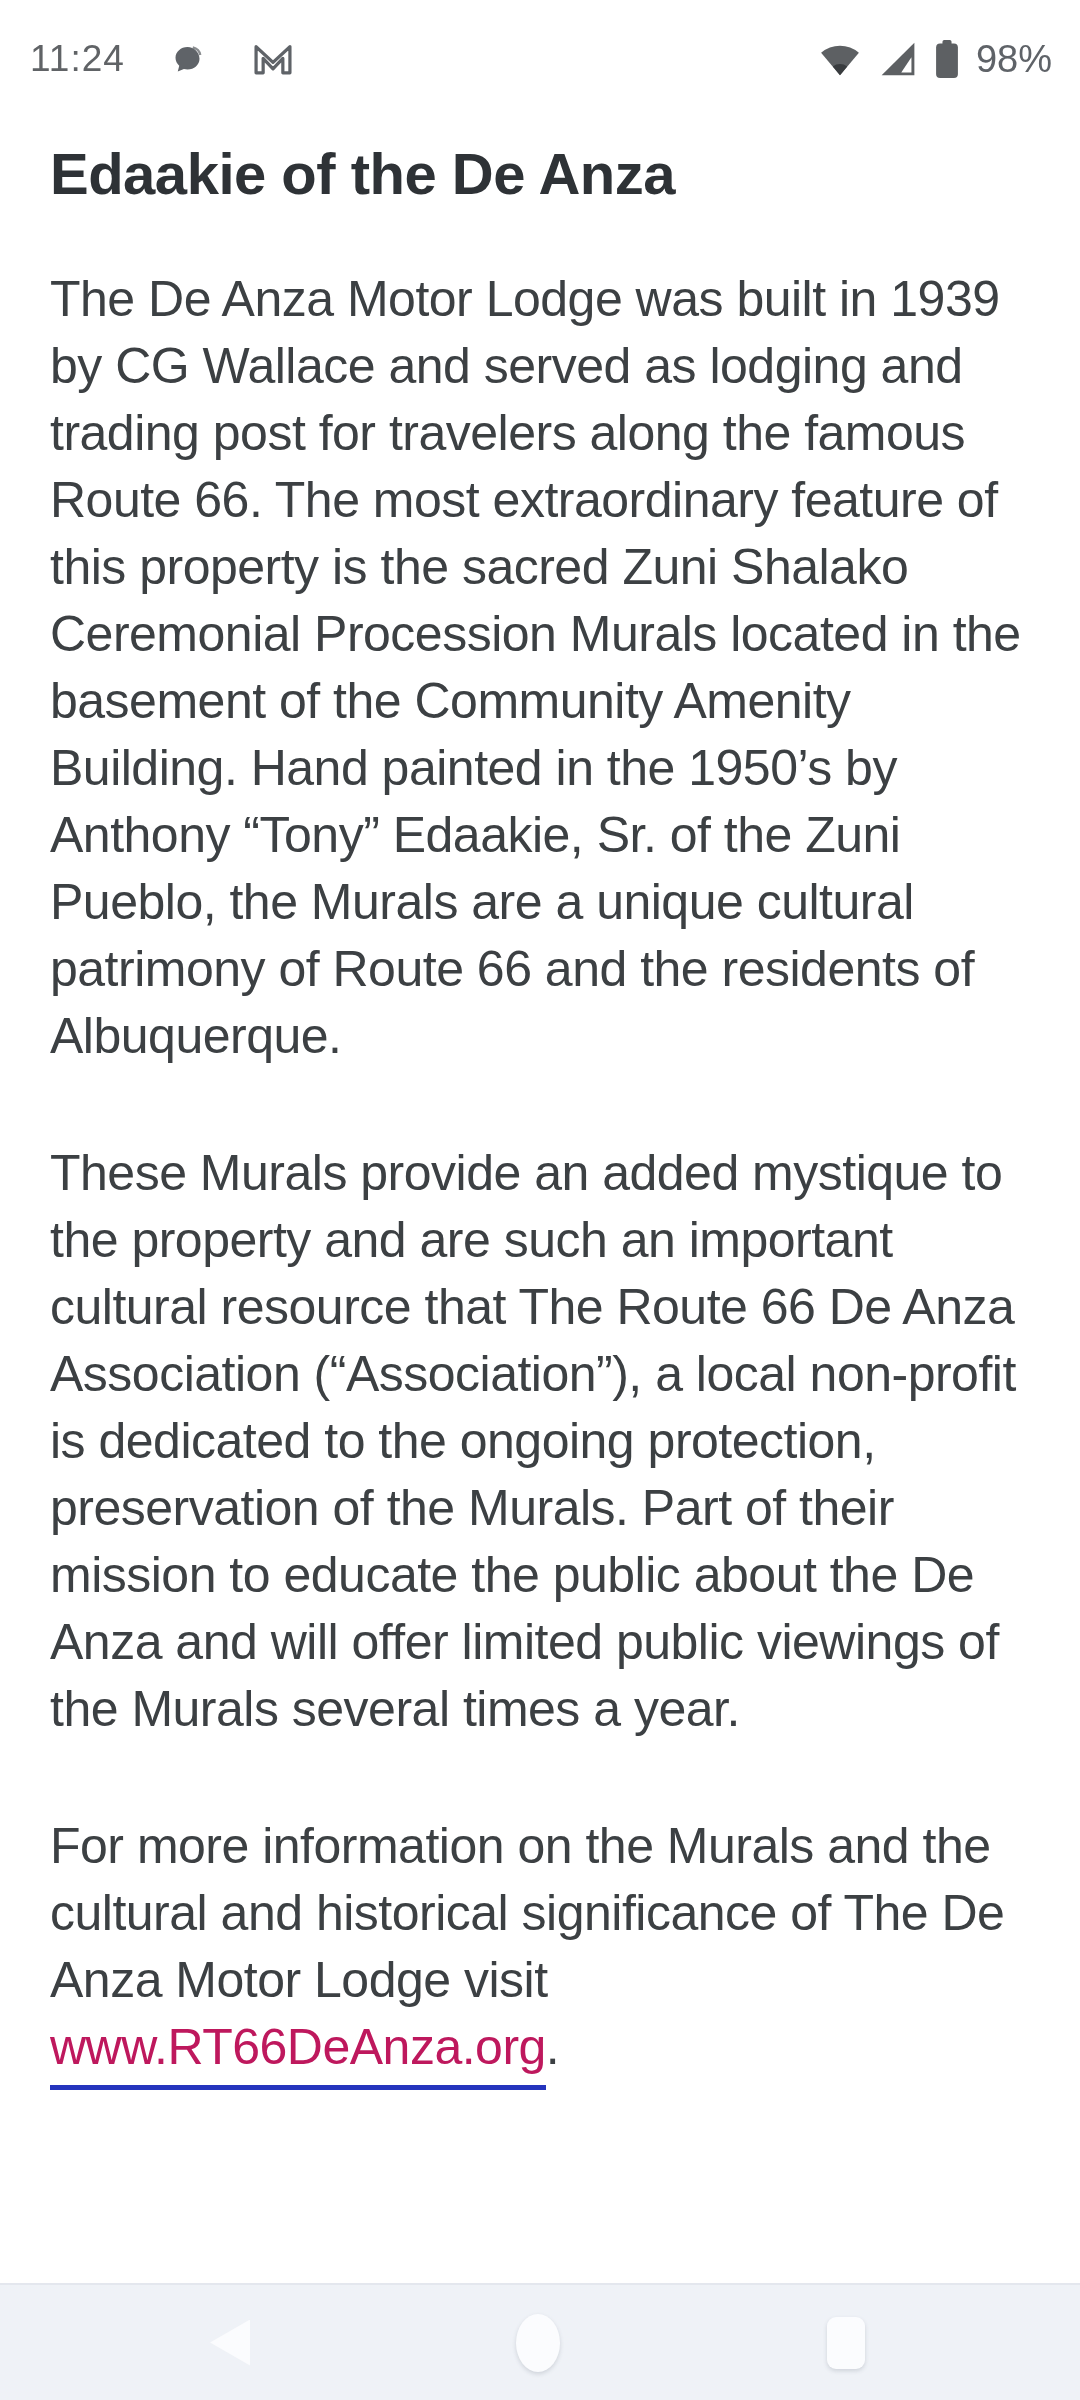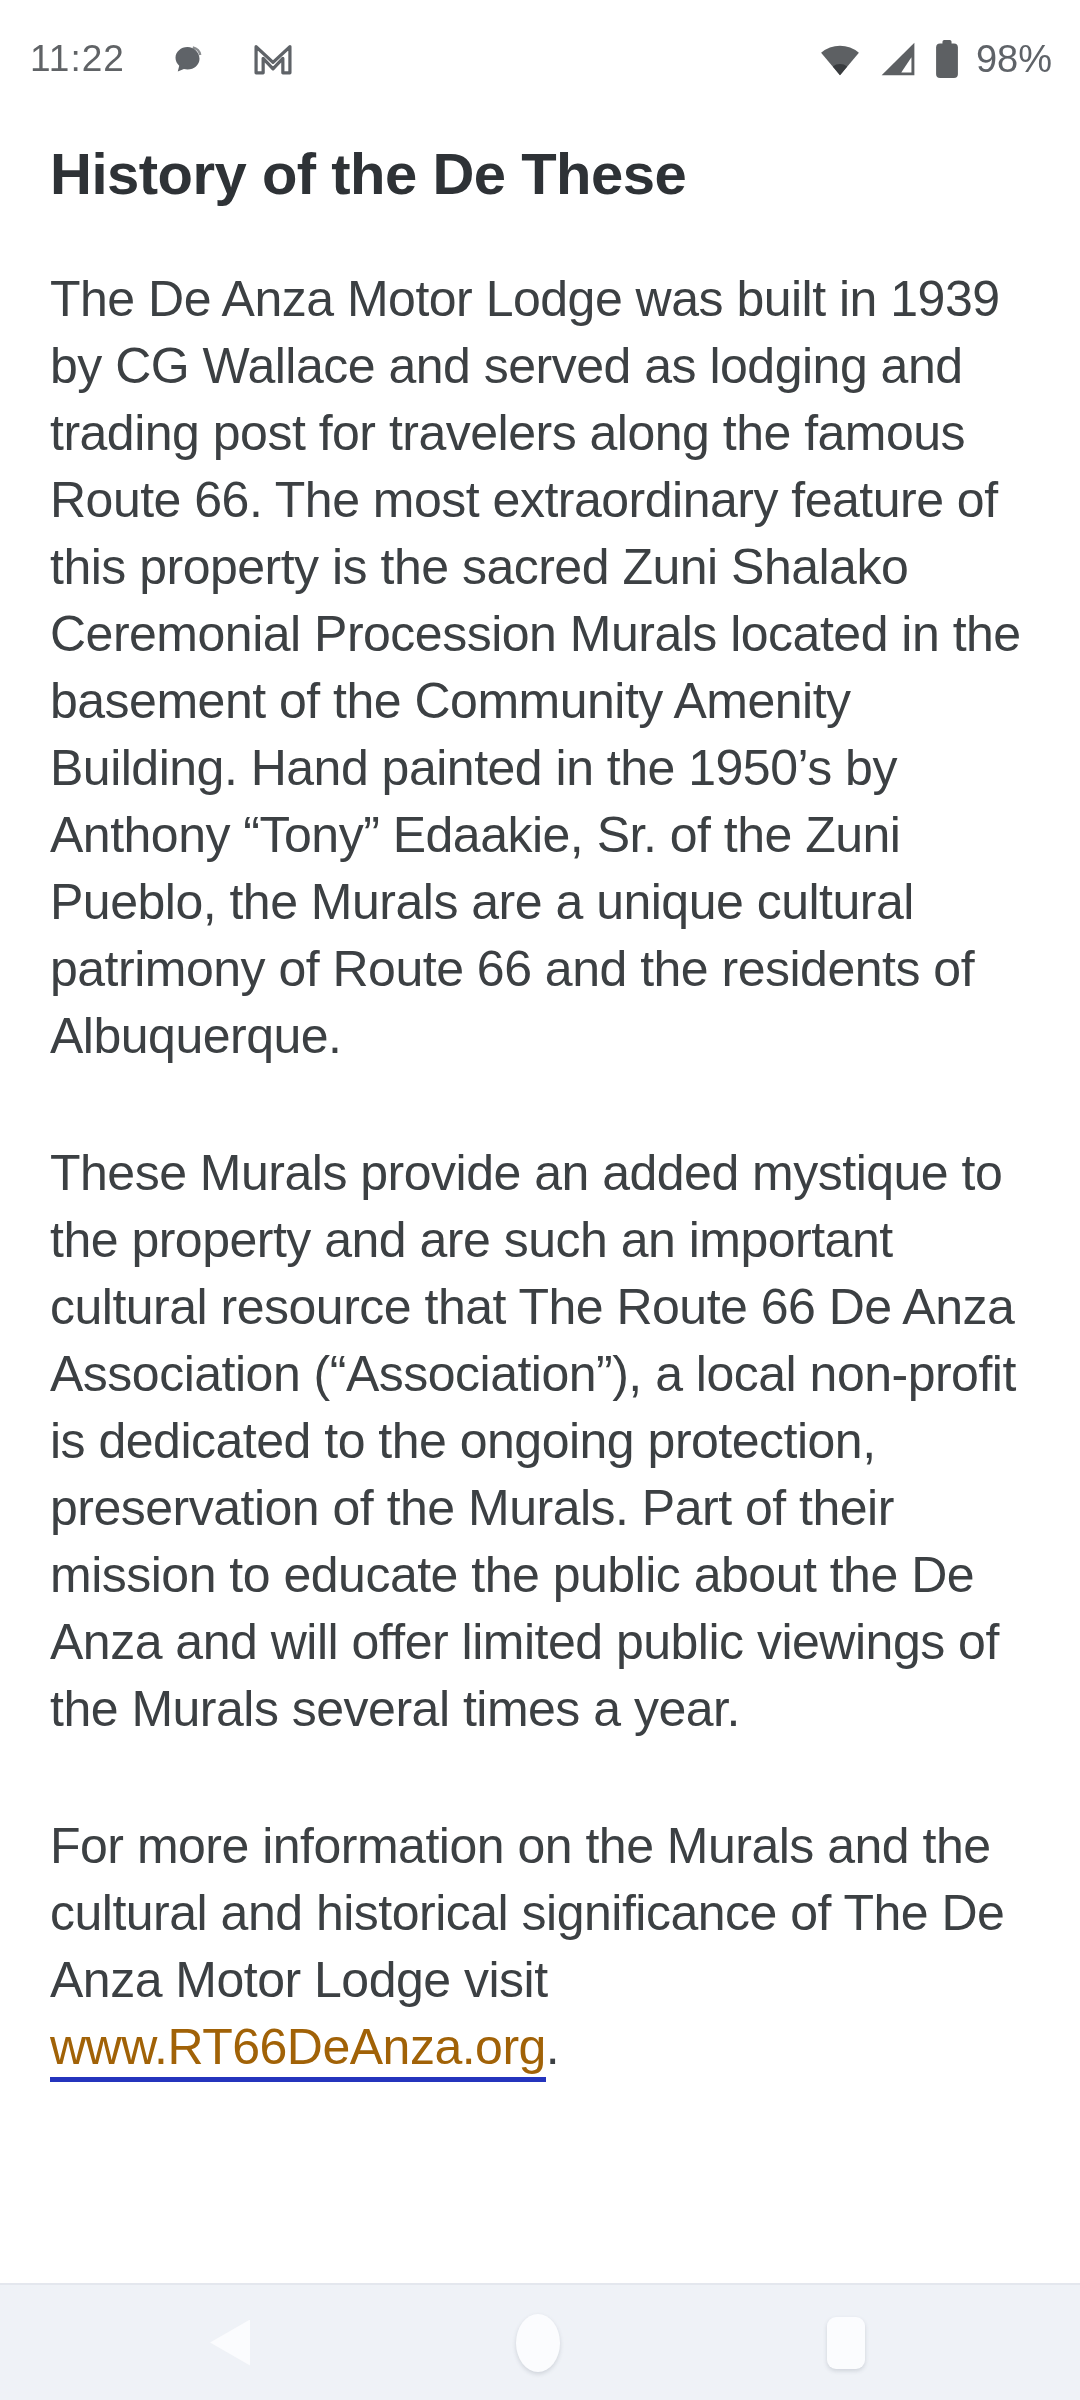--- a/index.html
+++ b/index.html
@@ -33,24 +33,24 @@
   }
   .article p{
     margin:0 0 70px;
     font-size:50px;line-height:67px;
     font-weight:300;color:#3c4043;
     letter-spacing:-0.5px;
   }
   .article p.first{margin-top:56px;}
   .article p.last{margin-bottom:0;}
   a.site-link{
-    color:#a16207;
+    color:#be185d;
     text-decoration:none;
     border-bottom:5px solid #2434bd;
-    padding-bottom:2px;
+    padding-bottom:10px;
     cursor:pointer;
   }
   .link-suffix{color:#3c4043;}
   
   .nav-bar{
     position:absolute;left:0;bottom:0;width:1080px;height:117px;
     background:#eff2f7;border-top:2px solid #e4e7ee;
     box-sizing:border-box;
   }
   .nav-icon{position:absolute;top:50%;transform:translate(-50%,-50%);}
@@ -66,21 +66,21 @@
   .nav-recents{
     left:846px;width:38px;height:52px;background:#fbfcfe;border-radius:9px;
     box-shadow:0 2px 4px rgba(60,70,90,0.18);
   }
 </style>
 </head>
 <body>
 
 <header class="status-bar">
   <div class="sb-left">
-    <span class="sb-time">11:22</span>
+    <span class="sb-time">11:24</span>
     <span class="sb-icon">
       <svg width="36" height="36" viewBox="0 0 24 24">
         <path d="M14.5 4.2c2.6.6 4.6 2.6 5 5.1" fill="none" stroke="#8a8d90" stroke-width="1.6"></path>
         <path d="M11 4C6.6 4 3 7.2 3 11.2c0 2.1 1 4 2.5 5.3l-1 3.9 4.1-1.7c.8.2 1.6.3 2.4.3 4.4 0 8-3.2 8-7.2S15.4 4 11 4z" fill="#5f6368"></path>
       </svg>
     </span>
     <span class="sb-icon">
       <svg width="40" height="34" viewBox="0 0 26 22">
         <path d="M2 20 V3 l11 10.2 L24 3 v17 h-4.6 v-9.4 L13 17.4 6.6 10.6 V20 Z" fill="none" stroke="#5f6368" stroke-width="2.1" stroke-linejoin="round"></path>
       </svg>
@@ -103,21 +103,21 @@
       <svg width="26" height="40" viewBox="0 0 14 22">
         <rect x="4.5" y="0.5" width="5" height="3" rx="1" fill="#5d6063"></rect>
         <rect x="1" y="2.5" width="12" height="19" rx="2.2" fill="#5d6063"></rect>
       </svg>
     </span>
     <span class="sb-batt-text">98%</span>
   </div>
 </header>
 
 <main class="article">
-  <h1>History of the De These</h1>
+  <h1>Edaakie of the De Anza</h1>
 
   <p class="first">The De Anza Motor Lodge was built in 1939 by CG Wallace and served as lodging and trading post for travelers along the famous Route 66.  The most extraordinary feature of this property is the sacred Zuni Shalako Ceremonial Procession Murals located in the basement of the Community Amenity Building. Hand painted in the 1950’s by Anthony “Tony” Edaakie, Sr. of the Zuni Pueblo, the Murals are a unique cultural patrimony of Route 66 and the residents of Albuquerque.</p>
 
   <p>These Murals provide an added mystique to the property and are such an important cultural resource that The Route 66 De Anza Association (“Association”), a local non-profit is dedicated to the ongoing protection, preservation of the Murals. Part of their mission to educate the public about the De Anza and will offer limited public viewings of the Murals several times a year.</p>
 
   <p class="last"><span>For more information on the Murals and the cultural and historical significance of The De Anza Motor Lodge visit </span><a class="site-link" href="#">www.RT66DeAnza.org</a><span class="link-suffix">.</span></p>
 </main>
 
 <nav class="nav-bar">
   <div class="nav-icon nav-back"></div>

